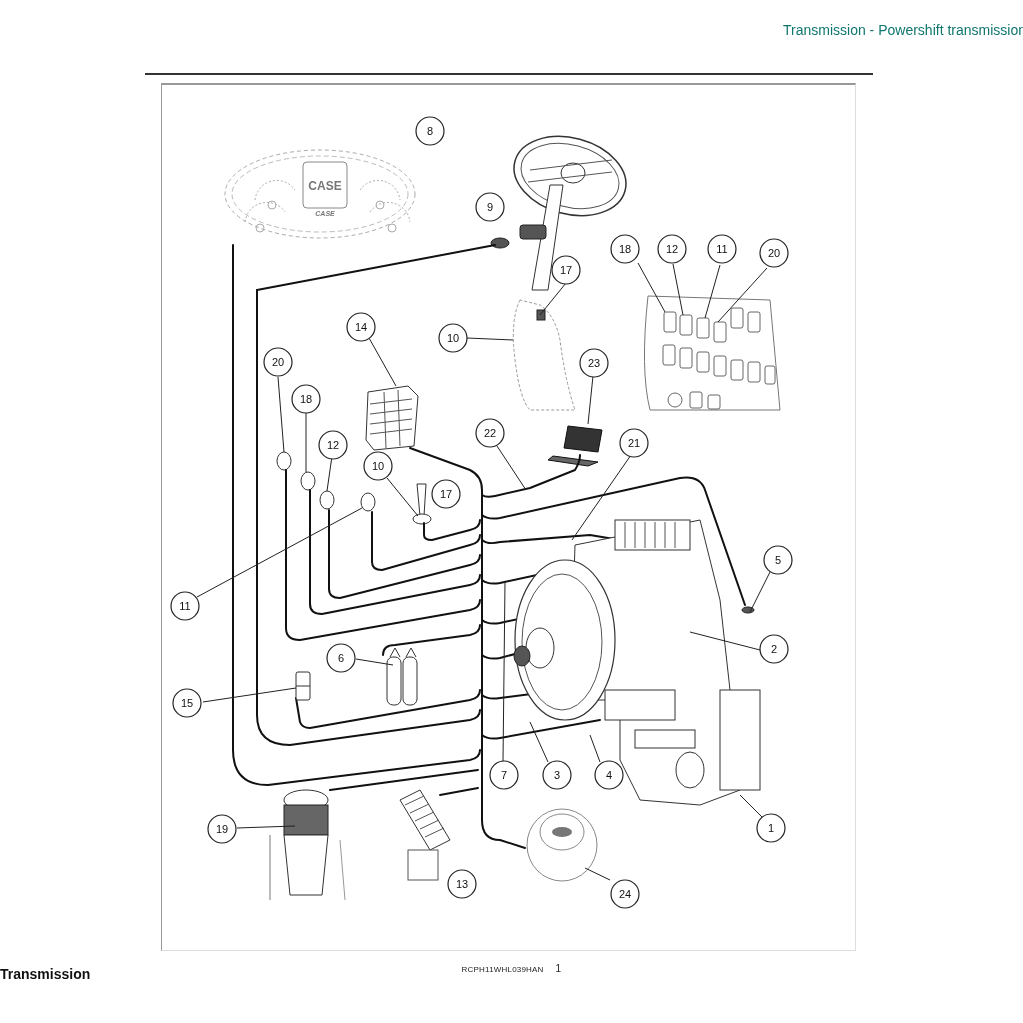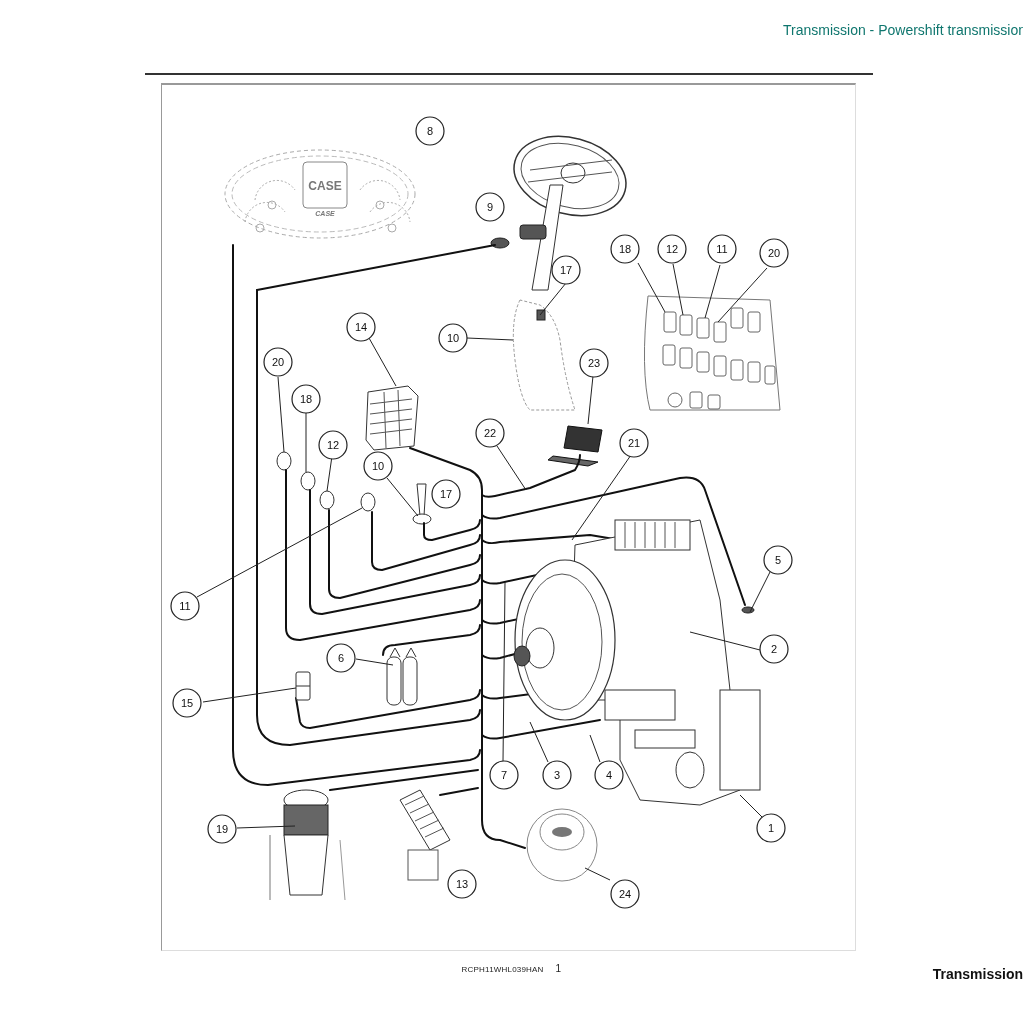--- a/index.html
+++ b/index.html
@@ -3,21 +3,21 @@
 <meta charset="utf-8">
 <style>
   html, body { margin:0; padding:0; background:#ffffff; }
   body { width:1023px; height:1023px; position:relative; overflow:hidden; font-family:"Liberation Sans", sans-serif; color:#111; }
   .page-header { position:absolute; left:3px; top:22px; width:1023px; text-align:right; font-size:14px; color:#0f766e; }
   .header-rule { position:absolute; left:145px; top:73px; width:728px; height:2px; background:#333; }
   .figure-frame { position:absolute; left:161px; top:83px; width:695px; height:868px; border-top:2px solid #999; border-left:1px solid #999; border-right:1px solid #ddd; border-bottom:1px solid #ddd; box-sizing:border-box; background:#fff; }
   .figure-svg { position:absolute; left:0; top:0; }
   .figure-code { position:absolute; left:0; top:956px; width:1023px; text-align:center; font-size:8px; color:#222; letter-spacing:0.2px;margin-top:7px; }
   .figure-code .num { margin-left:12px; font-size:10px; }
-  .figure-caption { position:absolute; left:0; top:966px; width:1023px; text-align:right; font-size:14px; font-weight:bold; color:#111; }
+  .figure-caption { position:absolute; left:0; top:966px; width:1023px; text-align:left; font-size:14px; font-weight:bold; color:#111; }
   .callout-text { font-family:"Liberation Sans", sans-serif; font-size:11px; fill:#111; text-anchor:middle; dominant-baseline:central; }
   .callout-circle { fill:#fff; stroke:#222; stroke-width:1.2; }
   .leader { stroke:#222; stroke-width:1; fill:none; }
   .harness { stroke:#111; stroke-width:2; fill:none; stroke-linejoin:round; stroke-linecap:round; }
   .part { stroke:#333; stroke-width:1; fill:#fff; }
   .part-light { stroke:#999; stroke-width:1; fill:#fff; }
   .part-dark { stroke:#222; stroke-width:1; fill:#555; }
 </style>
 </head>
 <body>

